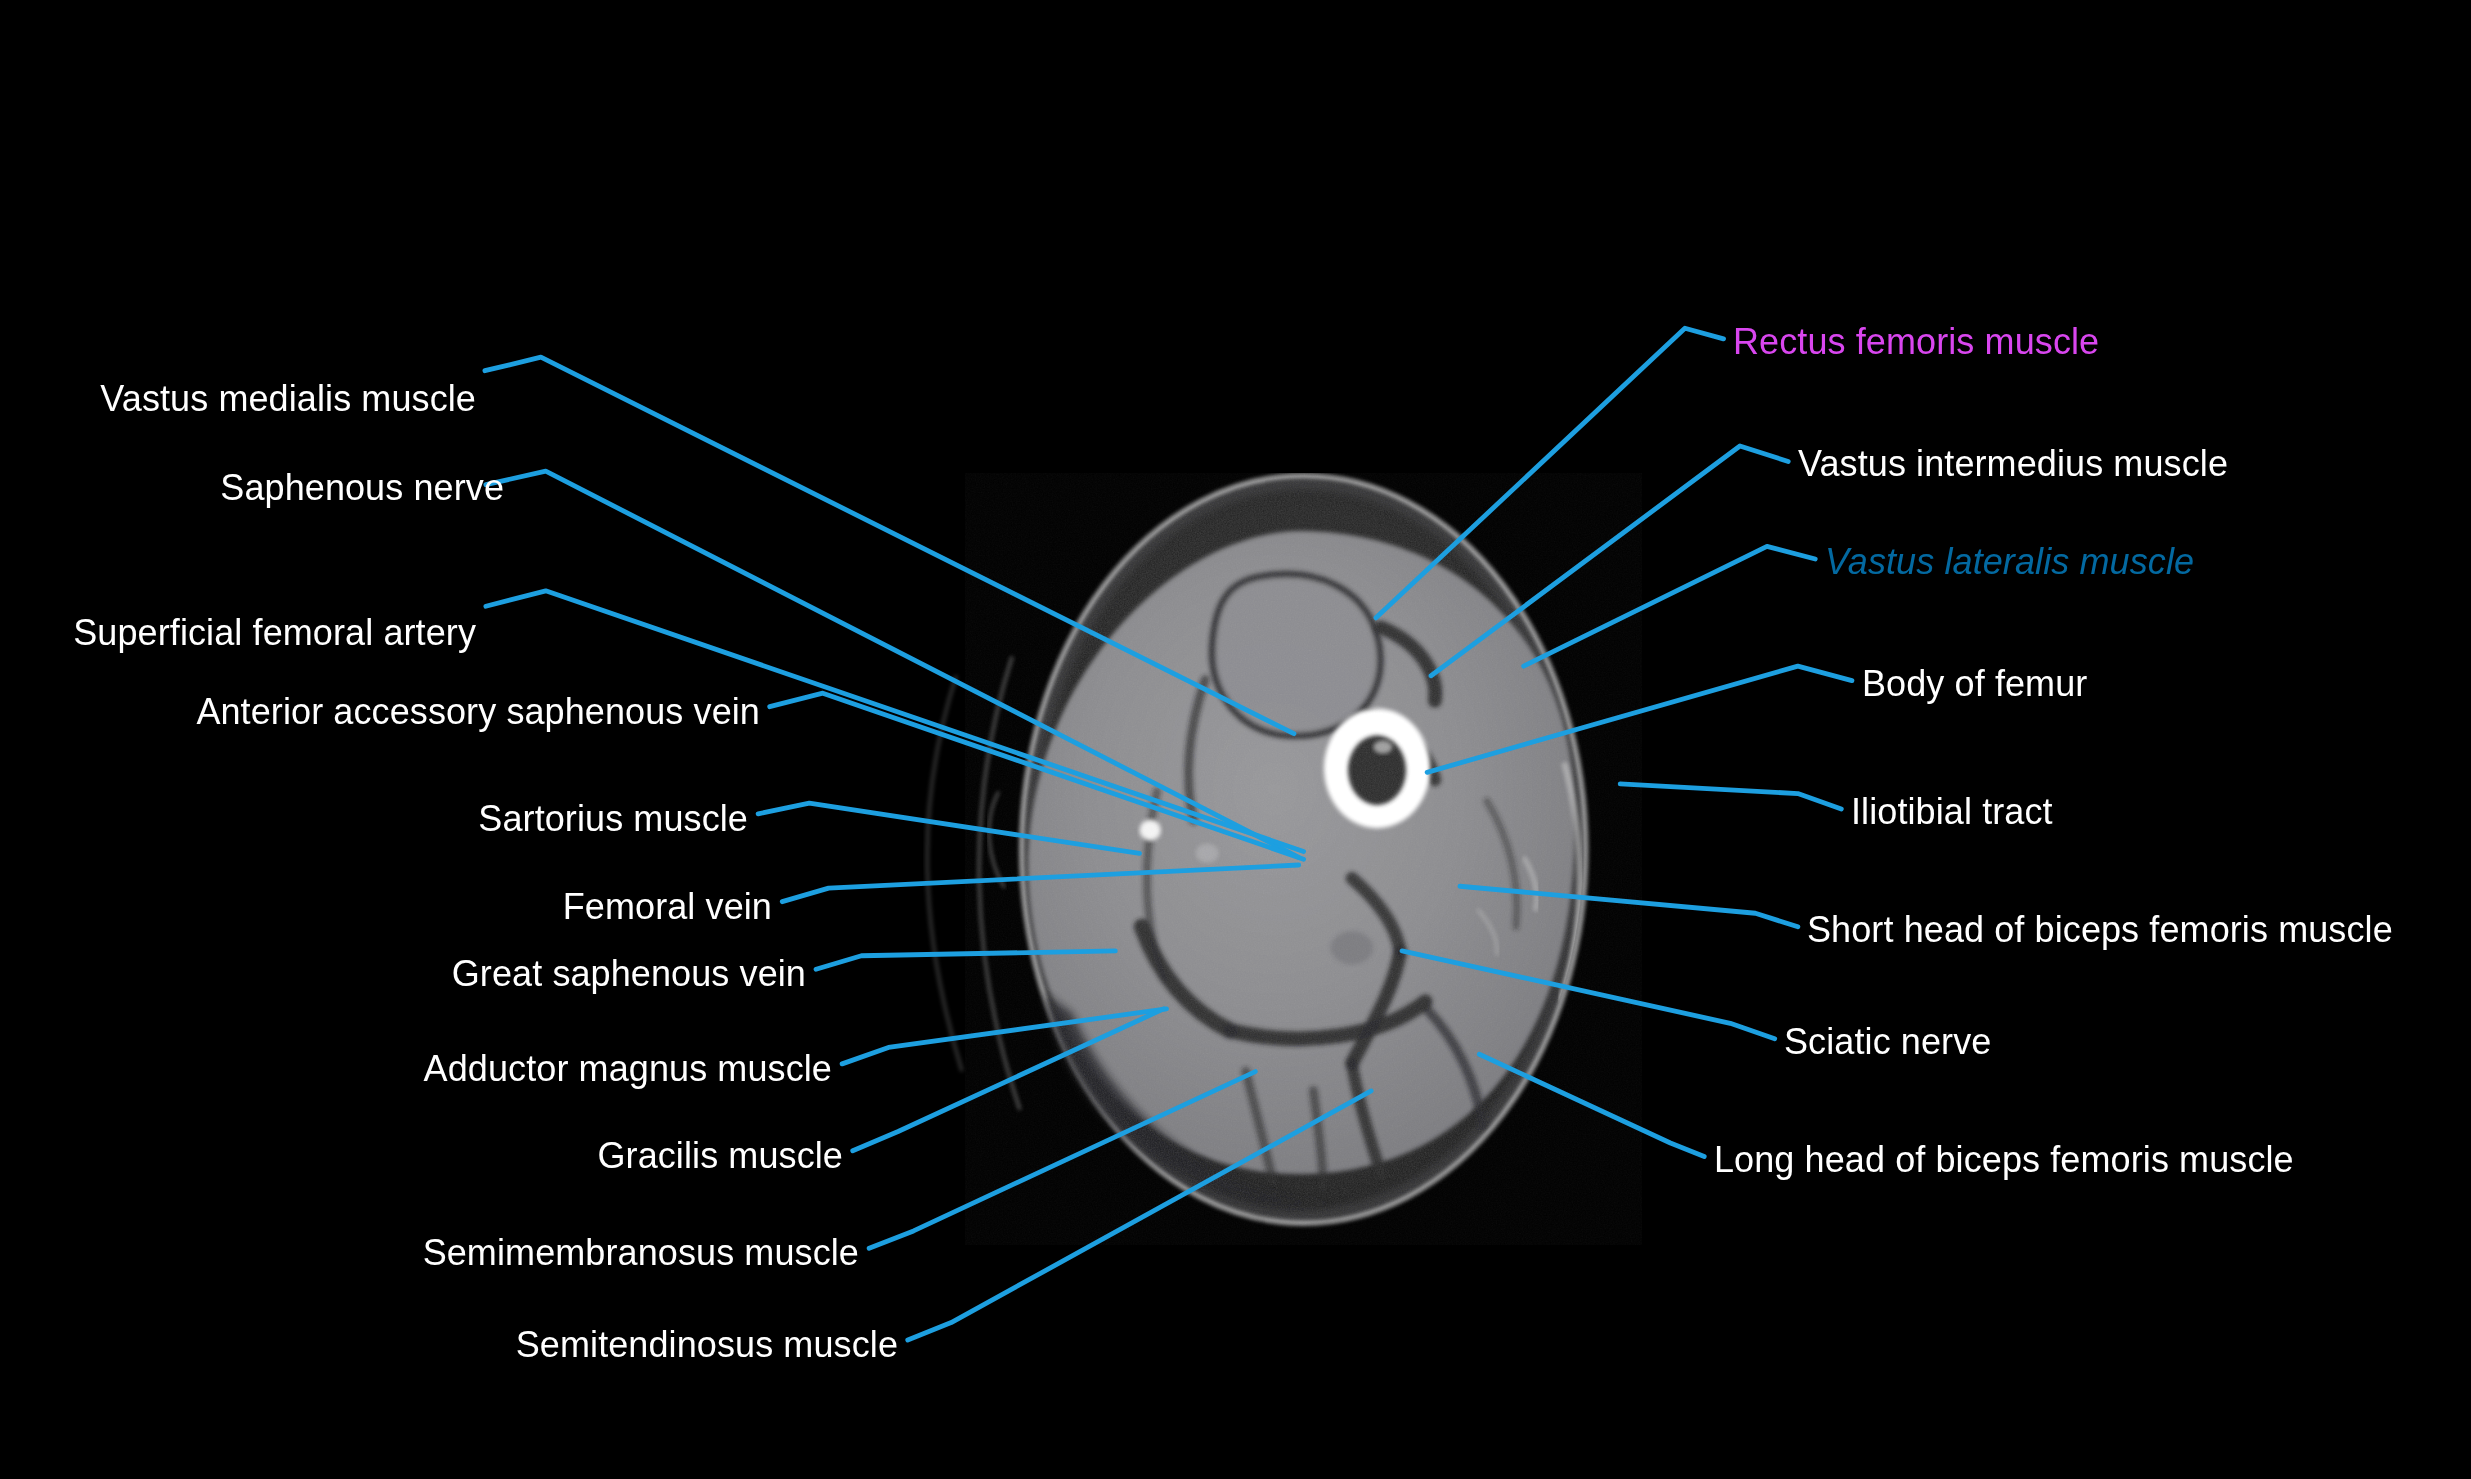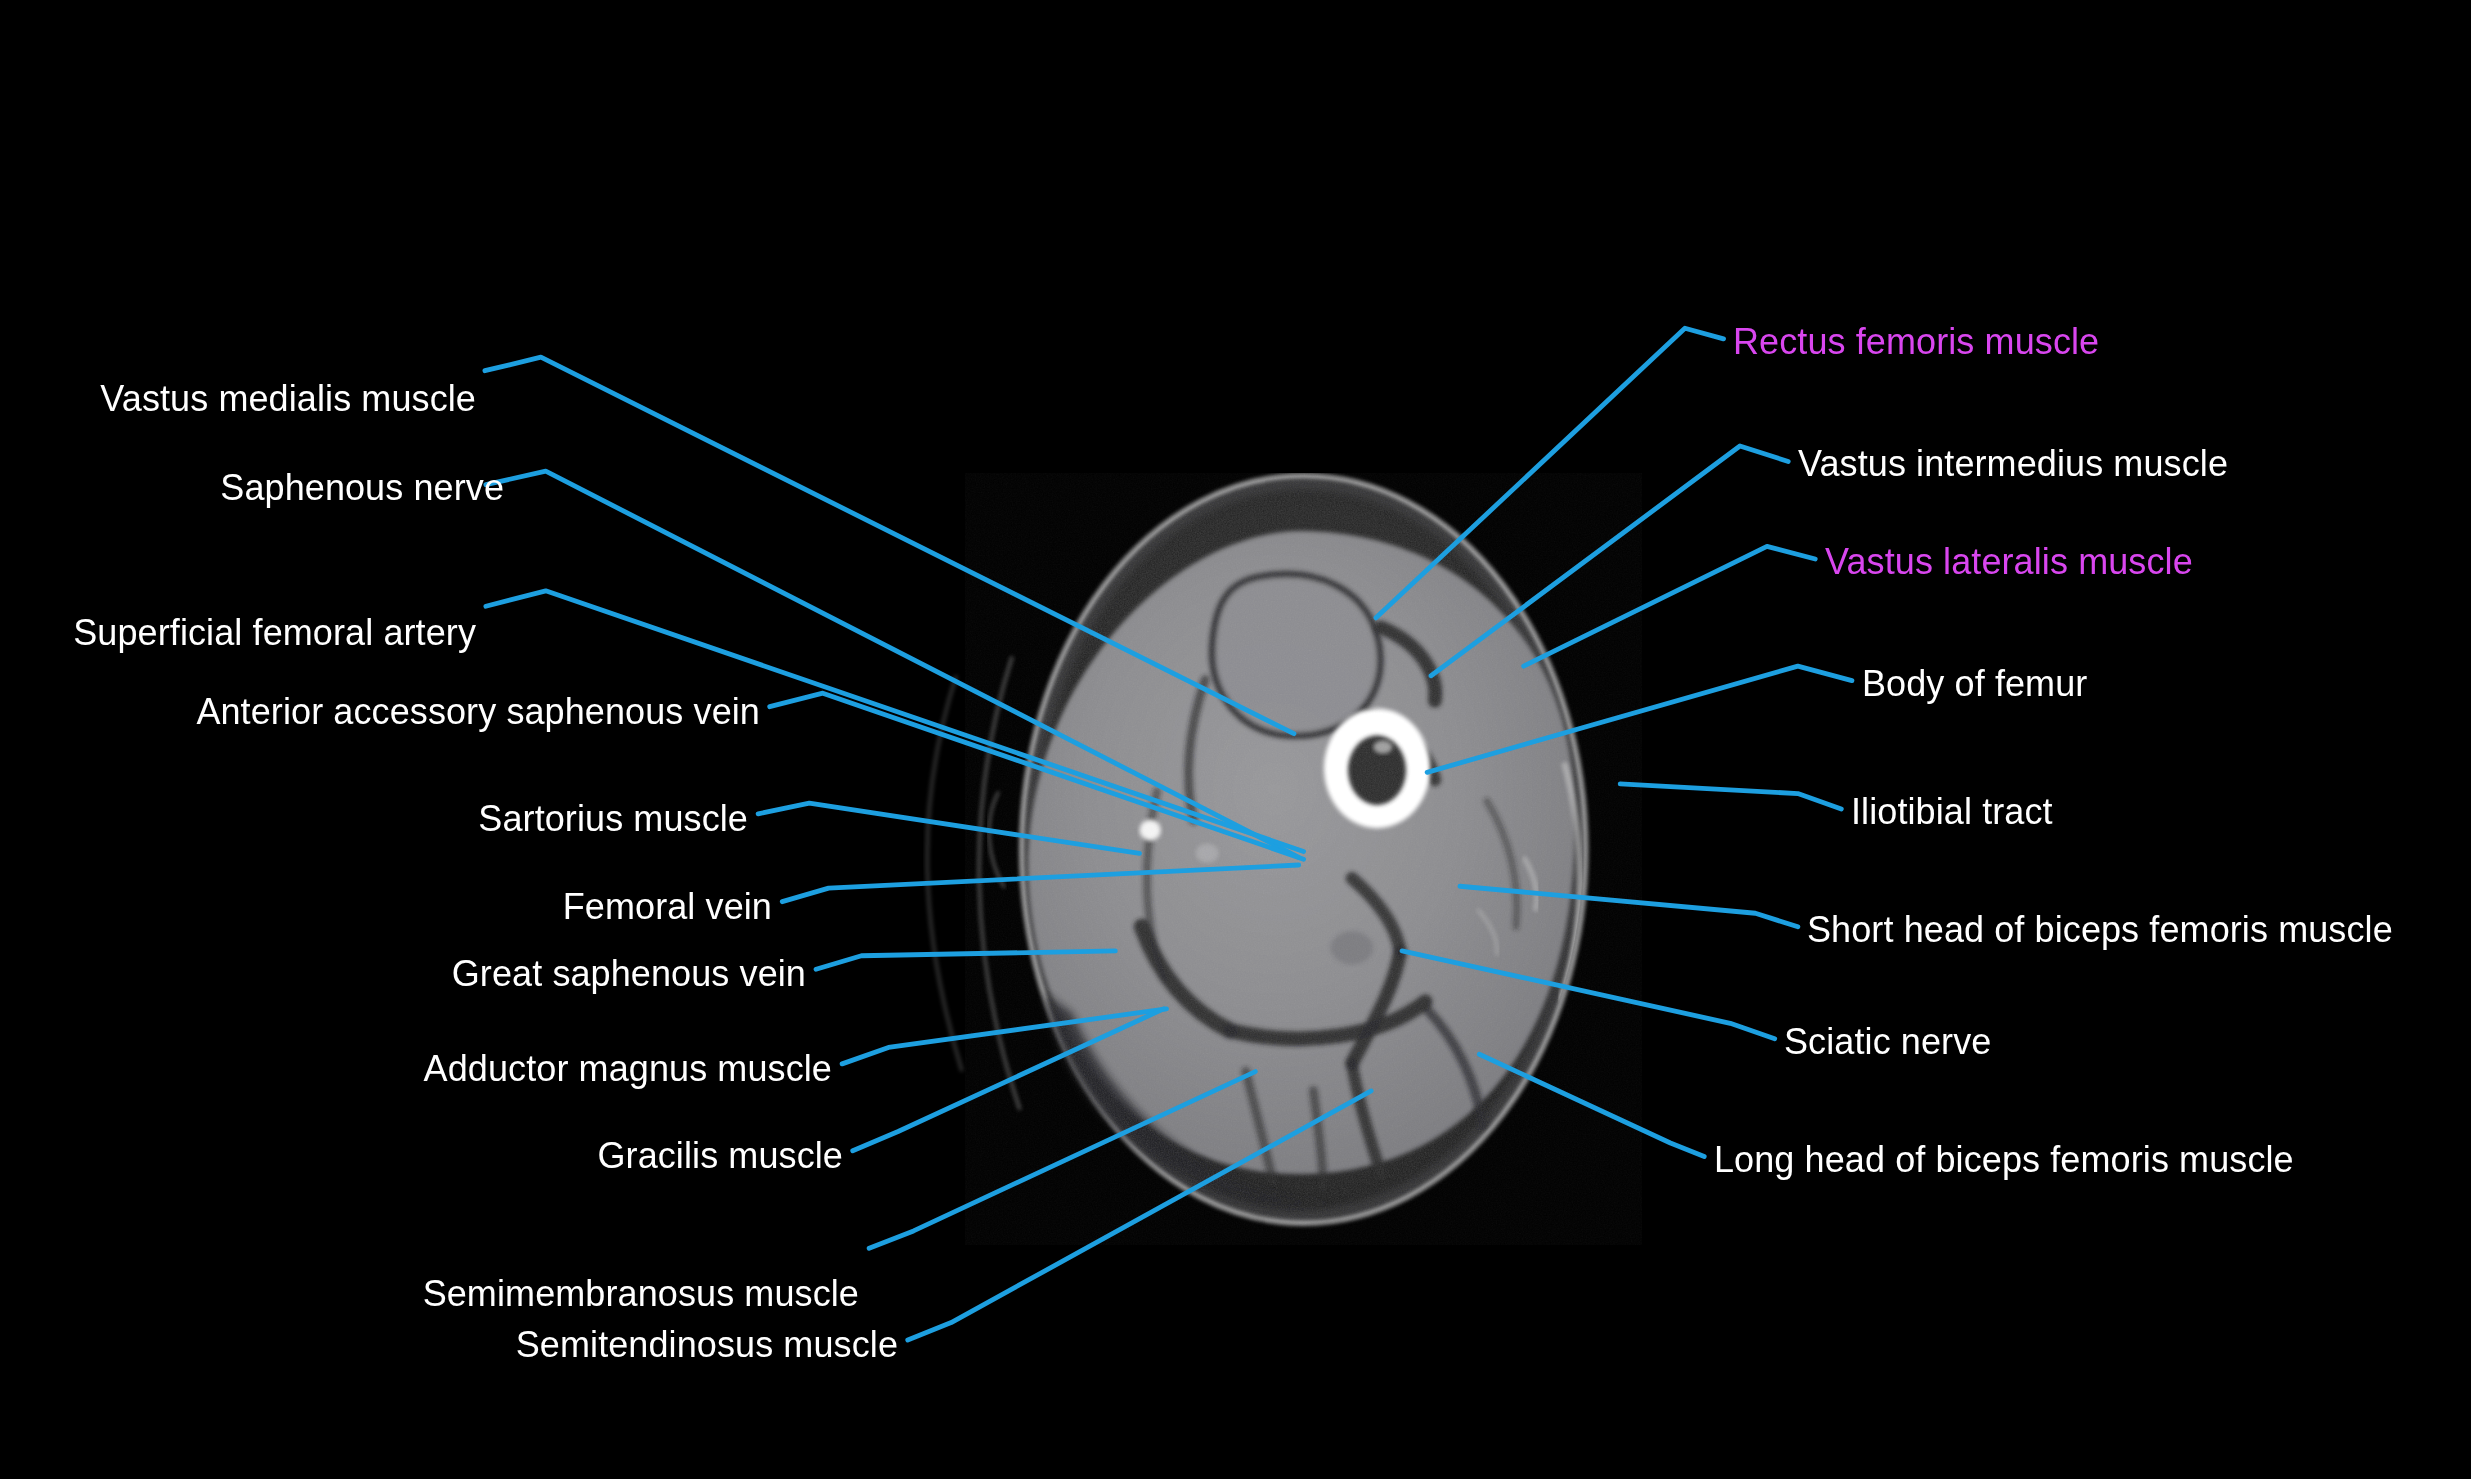--- a/index.html
+++ b/index.html
@@ -160,27 +160,27 @@
   <div id="labels-left">
       <div class="lbl r" style="left: 476px; top: 373px; color: rgb(255, 255, 255); margin-top: 25px;"><span>Vastus medialis muscle</span></div>
       <div class="lbl r" style="left: 476px; top: 487px; color: rgb(255, 255, 255); margin-left: 28px;"><span>Saphenous nerve</span></div>
       <div class="lbl r" style="left: 476px; top: 632px; color: rgb(255, 255, 255);"><span>Superficial femoral artery</span></div>
       <div class="lbl r" style="left: 760px; top: 711px; color: rgb(255, 255, 255);"><span>Anterior accessory saphenous vein</span></div>
       <div class="lbl r" style="left: 748px; top: 818px; color: rgb(255, 255, 255);"><span>Sartorius muscle</span></div>
       <div class="lbl r" style="left: 772px; top: 906px; color: rgb(255, 255, 255);"><span>Femoral vein</span></div>
       <div class="lbl r" style="left: 806px; top: 973px; color: rgb(255, 255, 255);"><span>Great saphenous vein</span></div>
       <div class="lbl r" style="left: 832px; top: 1068px; color: rgb(255, 255, 255);"><span>Adductor magnus muscle</span></div>
       <div class="lbl r" style="left: 843px; top: 1155px; color: rgb(255, 255, 255);"><span>Gracilis muscle</span></div>
-      <div class="lbl r" style="left: 859px; top: 1252px; color: rgb(255, 255, 255); margin-top: 41px;"><span>Semimembranosus muscle</span></div>
+      <div class="lbl r" style="left: 859px; top: 1252px; color: rgb(255, 255, 255);"><span>Semimembranosus muscle</span></div>
       <div class="lbl r" style="left: 898px; top: 1344px; color: rgb(255, 255, 255);"><span>Semitendinosus muscle</span></div>
     </div>
   <div id="labels-right">
       <div class="lbl l" style="left: 1733px; top: 341px; color: #d946ef;"><span>Rectus femoris muscle</span></div>
       <div class="lbl l" style="left: 1798px; top: 463px; color: rgb(255, 255, 255);"><span>Vastus intermedius muscle</span></div>
-      <div class="lbl l" style="left: 1825px; top: 561px; color: #d946ef;"><span>Vastus lateralis muscle</span></div>
+      <div class="lbl l" style="left: 1825px; top: 561px; color: #0369a1; font-style: italic;"><span>Vastus lateralis muscle</span></div>
       <div class="lbl l" style="left: 1862px; top: 683px; color: rgb(255, 255, 255);"><span>Body of femur</span></div>
       <div class="lbl l" style="left: 1851px; top: 811px; color: rgb(255, 255, 255);"><span>Iliotibial tract</span></div>
       <div class="lbl l" style="left: 1807px; top: 929px; color: rgb(255, 255, 255);"><span>Short head of biceps femoris muscle</span></div>
       <div class="lbl l" style="left: 1784px; top: 1041px; color: rgb(255, 255, 255);"><span>Sciatic nerve</span></div>
       <div class="lbl l" style="left: 1714px; top: 1159px; color: rgb(255, 255, 255); text-align: right;"><span>Long head of biceps femoris muscle</span></div>
     </div>
 
 </div>
 
 

